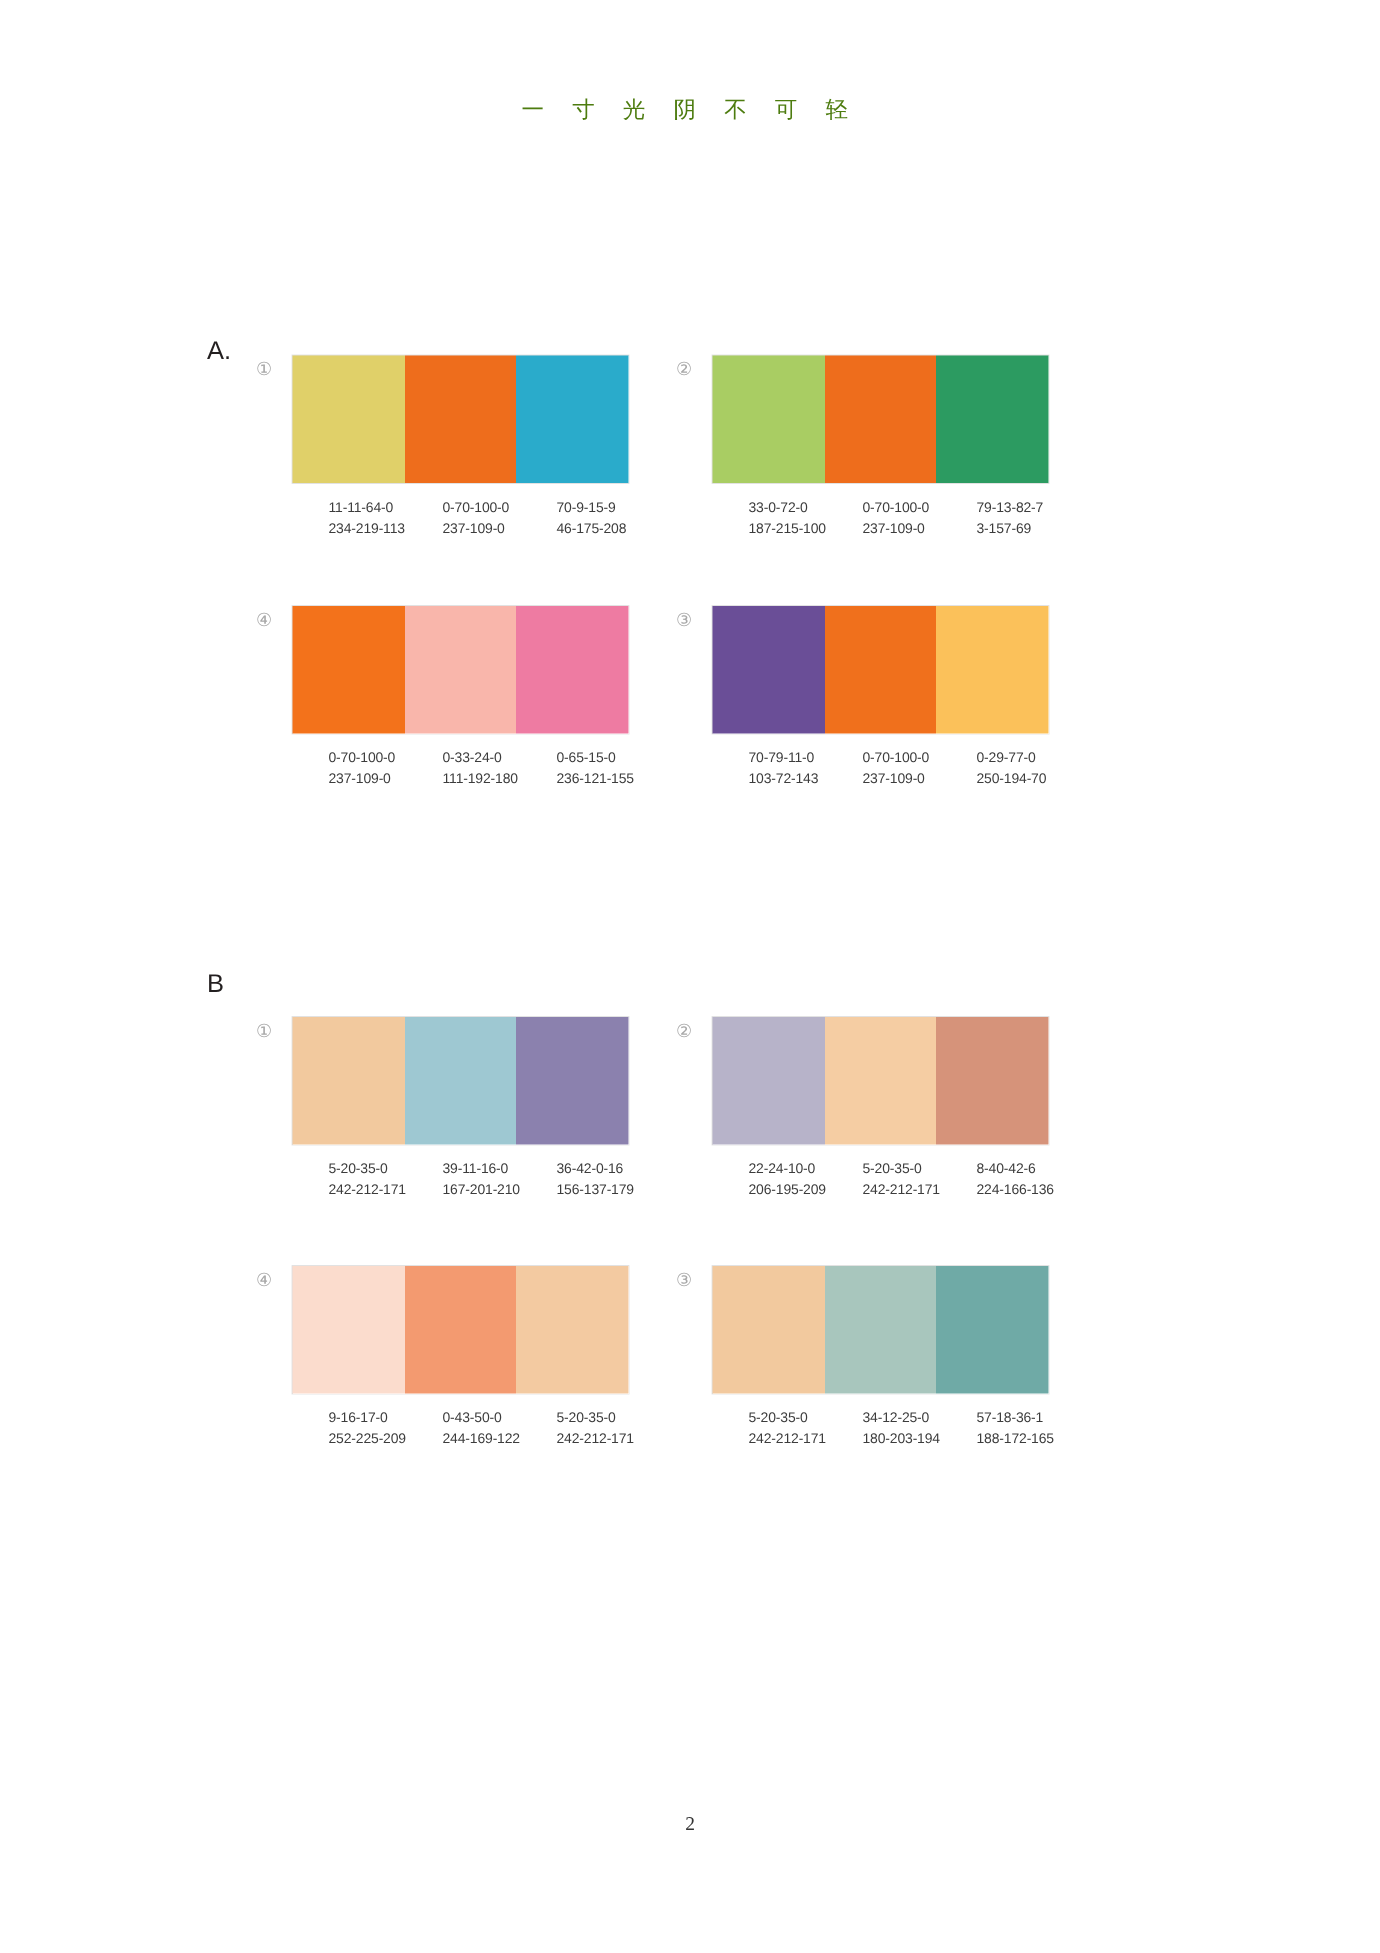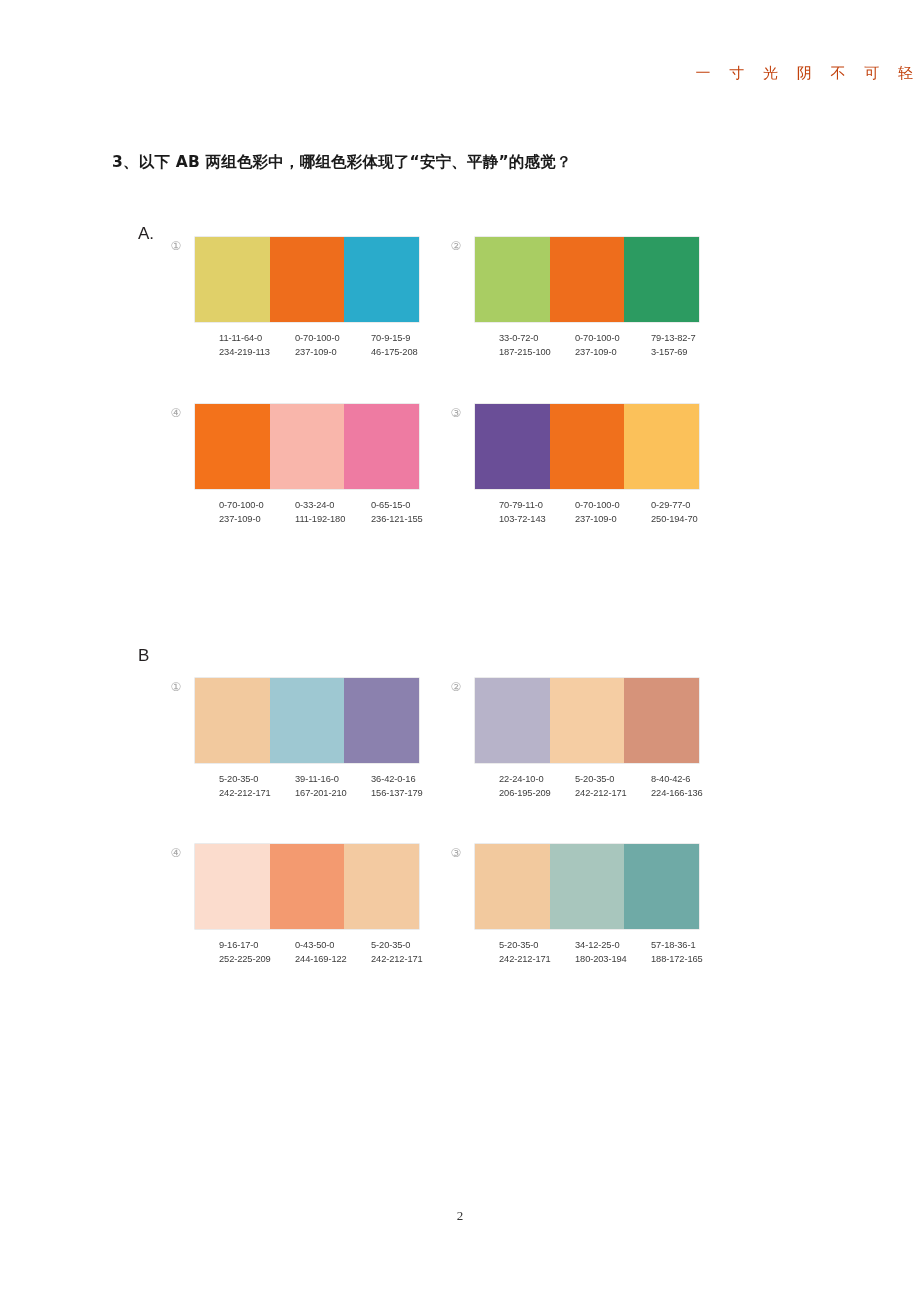--- a/index.html
+++ b/index.html
@@ -19,24 +19,24 @@
     position: absolute;
     inset: 0;
   }
 
   
   .running-header {
     position: absolute;
     top: 64px;
     left: 0;
     width: 920px;
-    text-align: right;
+    text-align: center;
     font-size: 15px;
     letter-spacing: 7px;
-    color: #c2410c;
+    color: #4d7c0f;
     font-family: "DejaVu Sans", "Liberation Sans", sans-serif;
     white-space: pre;
   }
 
   
   .question {
     position: absolute;
     top: 152px;
     left: 112px;
     font-size: 15.5px;
@@ -124,21 +124,20 @@
     font-family: "Liberation Serif", serif;
   }
 </style>
 </head>
 <body>
 
 <div class="page">
 
   <div class="running-header">一 寸 光 阴 不 可 轻</div>
 
-  <div class="question">3、以下 AB 两组色彩中，哪组色彩体现了“安宁、平静”的感觉？</div>
 
   <div class="group-letter a">A.</div>
 
   <div class="palette pal-a1">
     <div class="circ">①</div>
     <div class="swatches">
       <div class="swatch" style="background:#e0d069"></div>
       <div class="swatch" style="background:#ee6d1c"></div>
       <div class="swatch" style="background:#2aabcb"></div>
     </div>

